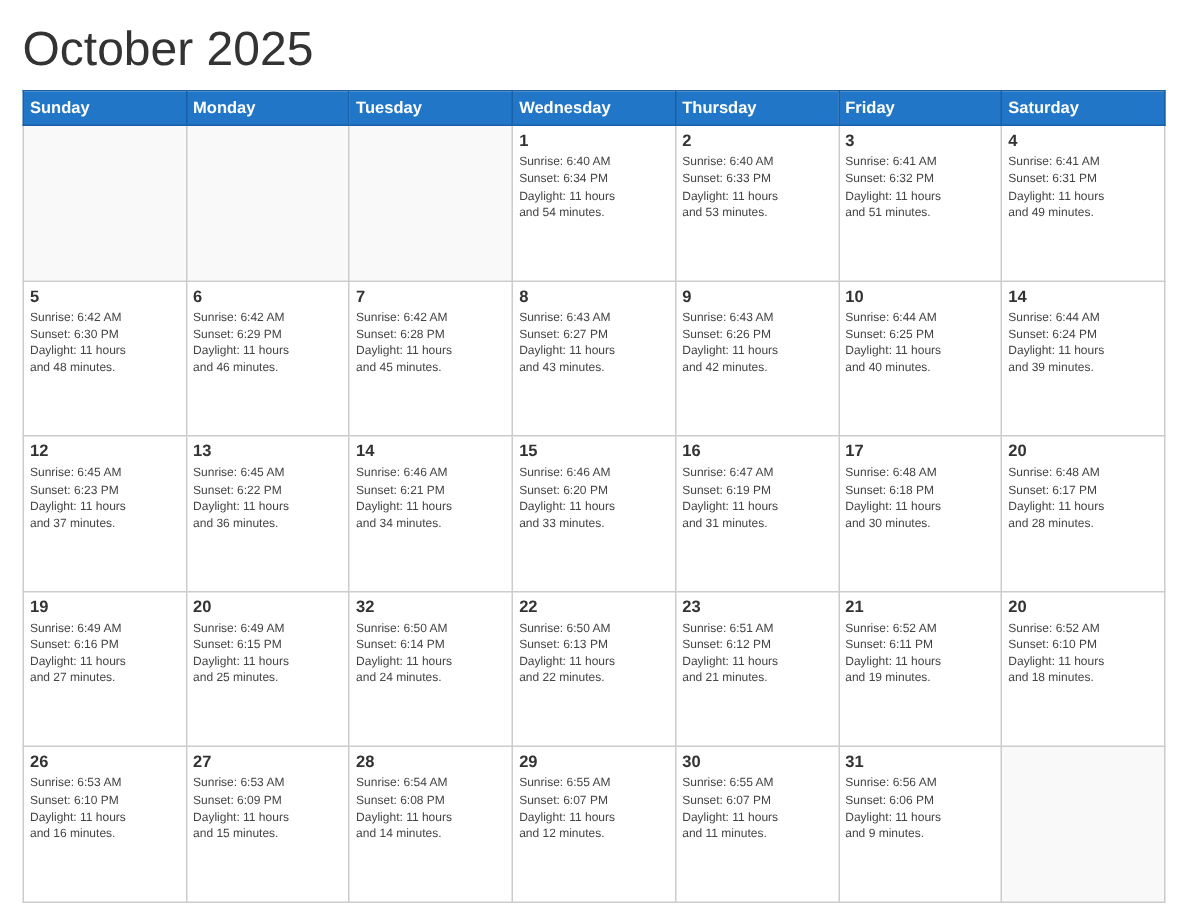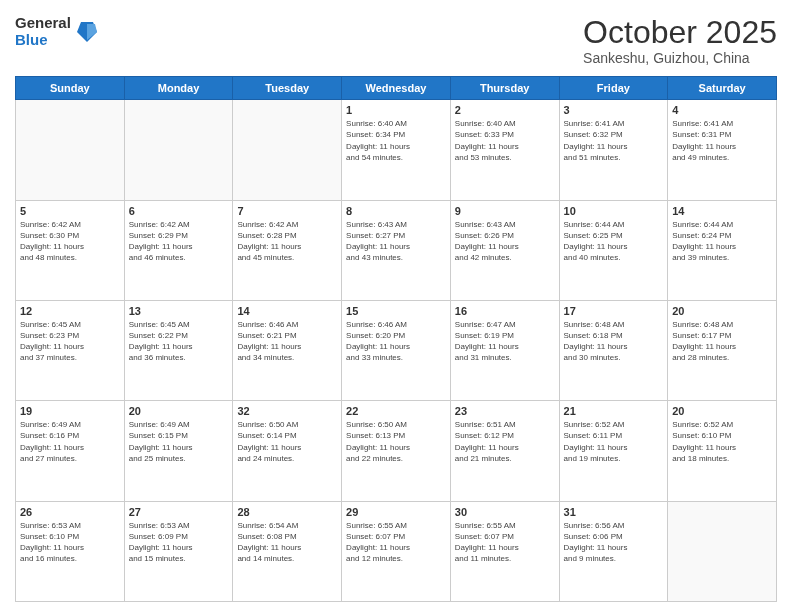--- a/index.html
+++ b/index.html
@@ -67,21 +67,21 @@
       border-collapse: collapse;
       width: 100%;
       table-layout: fixed;
     }
     .calendar th {
       background: #2176c7;
       color: #fff;
       font-size: 11px;
       font-weight: bold;
       padding: 5px 4px;
-      text-align: center;
+      text-align: left;
       border: 1px solid #1a60a8;
     }
     .calendar td {
       border: 1px solid #ccc;
       vertical-align: top;
       padding: 4px 4px 3px 4px;
       font-size: 8.5px;
       color: #333;
       height: 82px;
     }
@@ -102,33 +102,22 @@
     }
     tr.week-row td {
       height: 82px;
     }
   </style>
 </head>
 <body>
 
 <div class="page">
   <div class="header">
-    <div class="logo">
-      <div class="logo-text">
-        <span class="logo-general">General</span>
-        <span class="logo-blue">Blue</span>
-      </div>
-      <svg class="logo-icon" viewBox="0 0 20 24" xmlns="http://www.w3.org/2000/svg">
-        <polygon points="4,2 16,2 20,12 10,22 0,12" fill="#2176c7"></polygon>
-        <polygon points="10,4 18,4 20,12 10,20" fill="#5ba3e0"></polygon>
-      </svg>
-    </div>
     <div class="title-block">
       <div class="month-title">October 2025</div>
-      <div class="subtitle">Sankeshu, Guizhou, China</div>
     </div>
   </div>
 
   <table class="calendar">
     <thead>
       <tr>
       <th>Sunday</th>
           <th>Monday</th>
           <th>Tuesday</th>
           <th>Wednesday</th>

